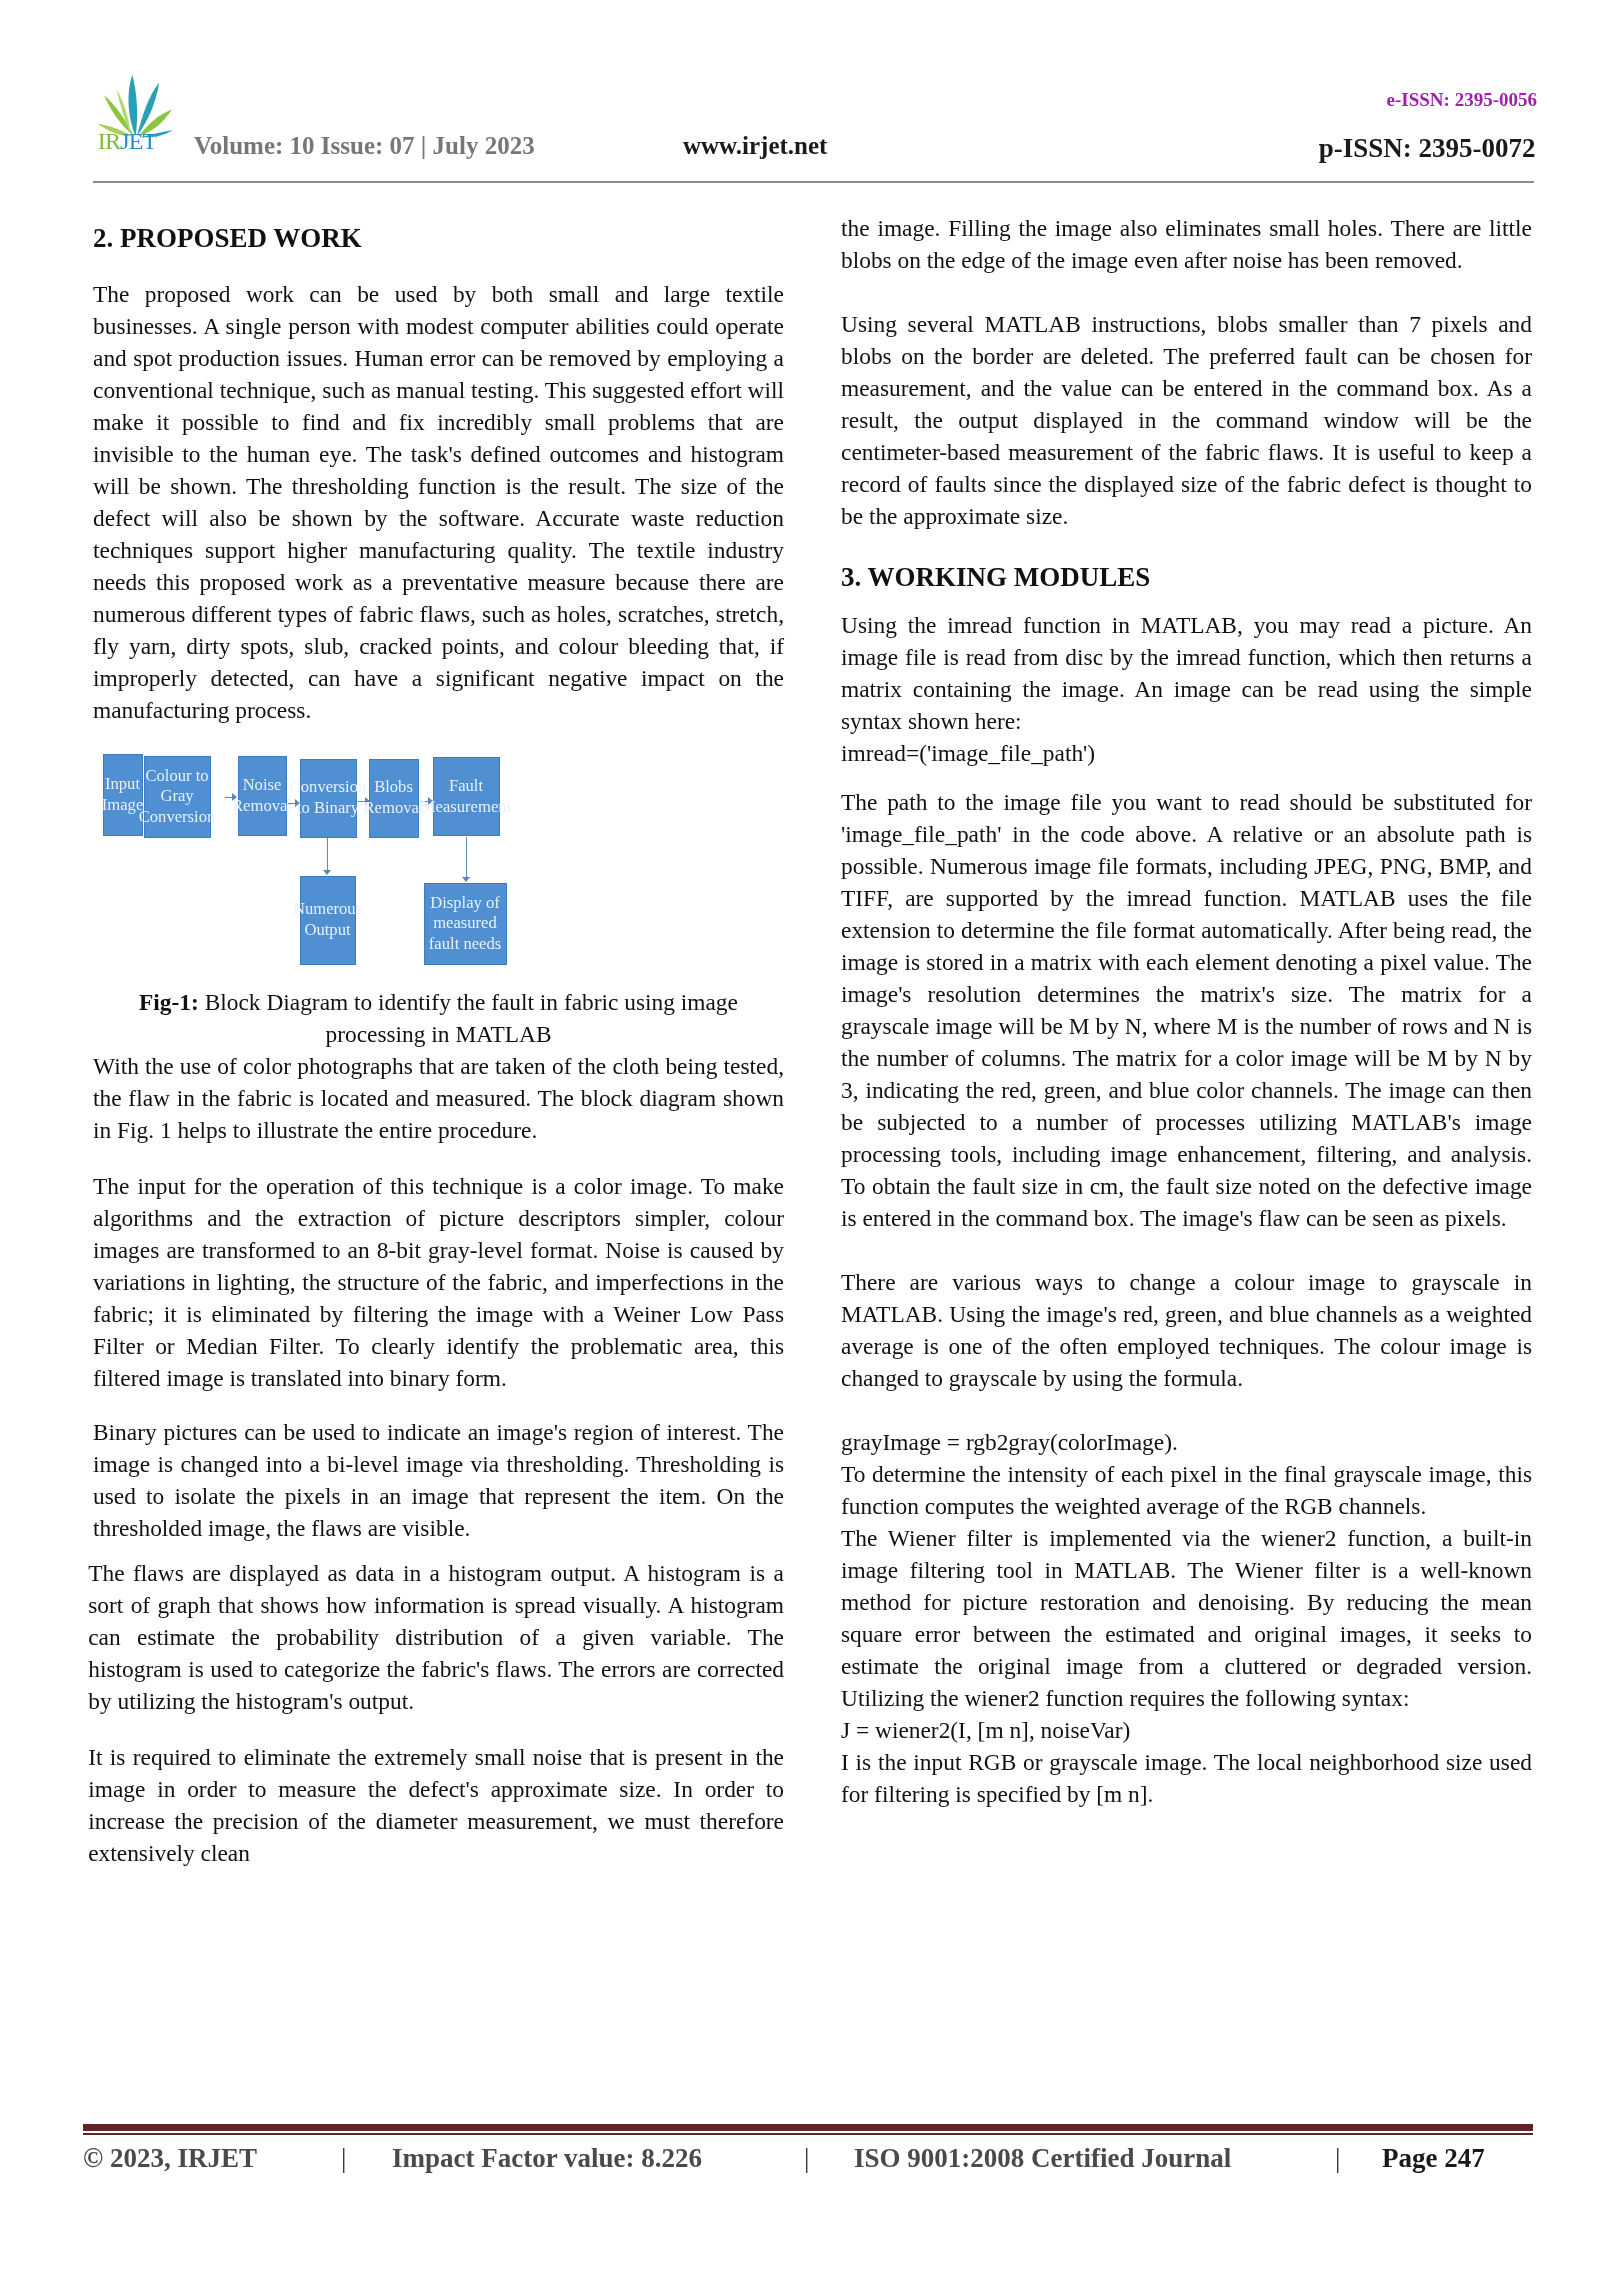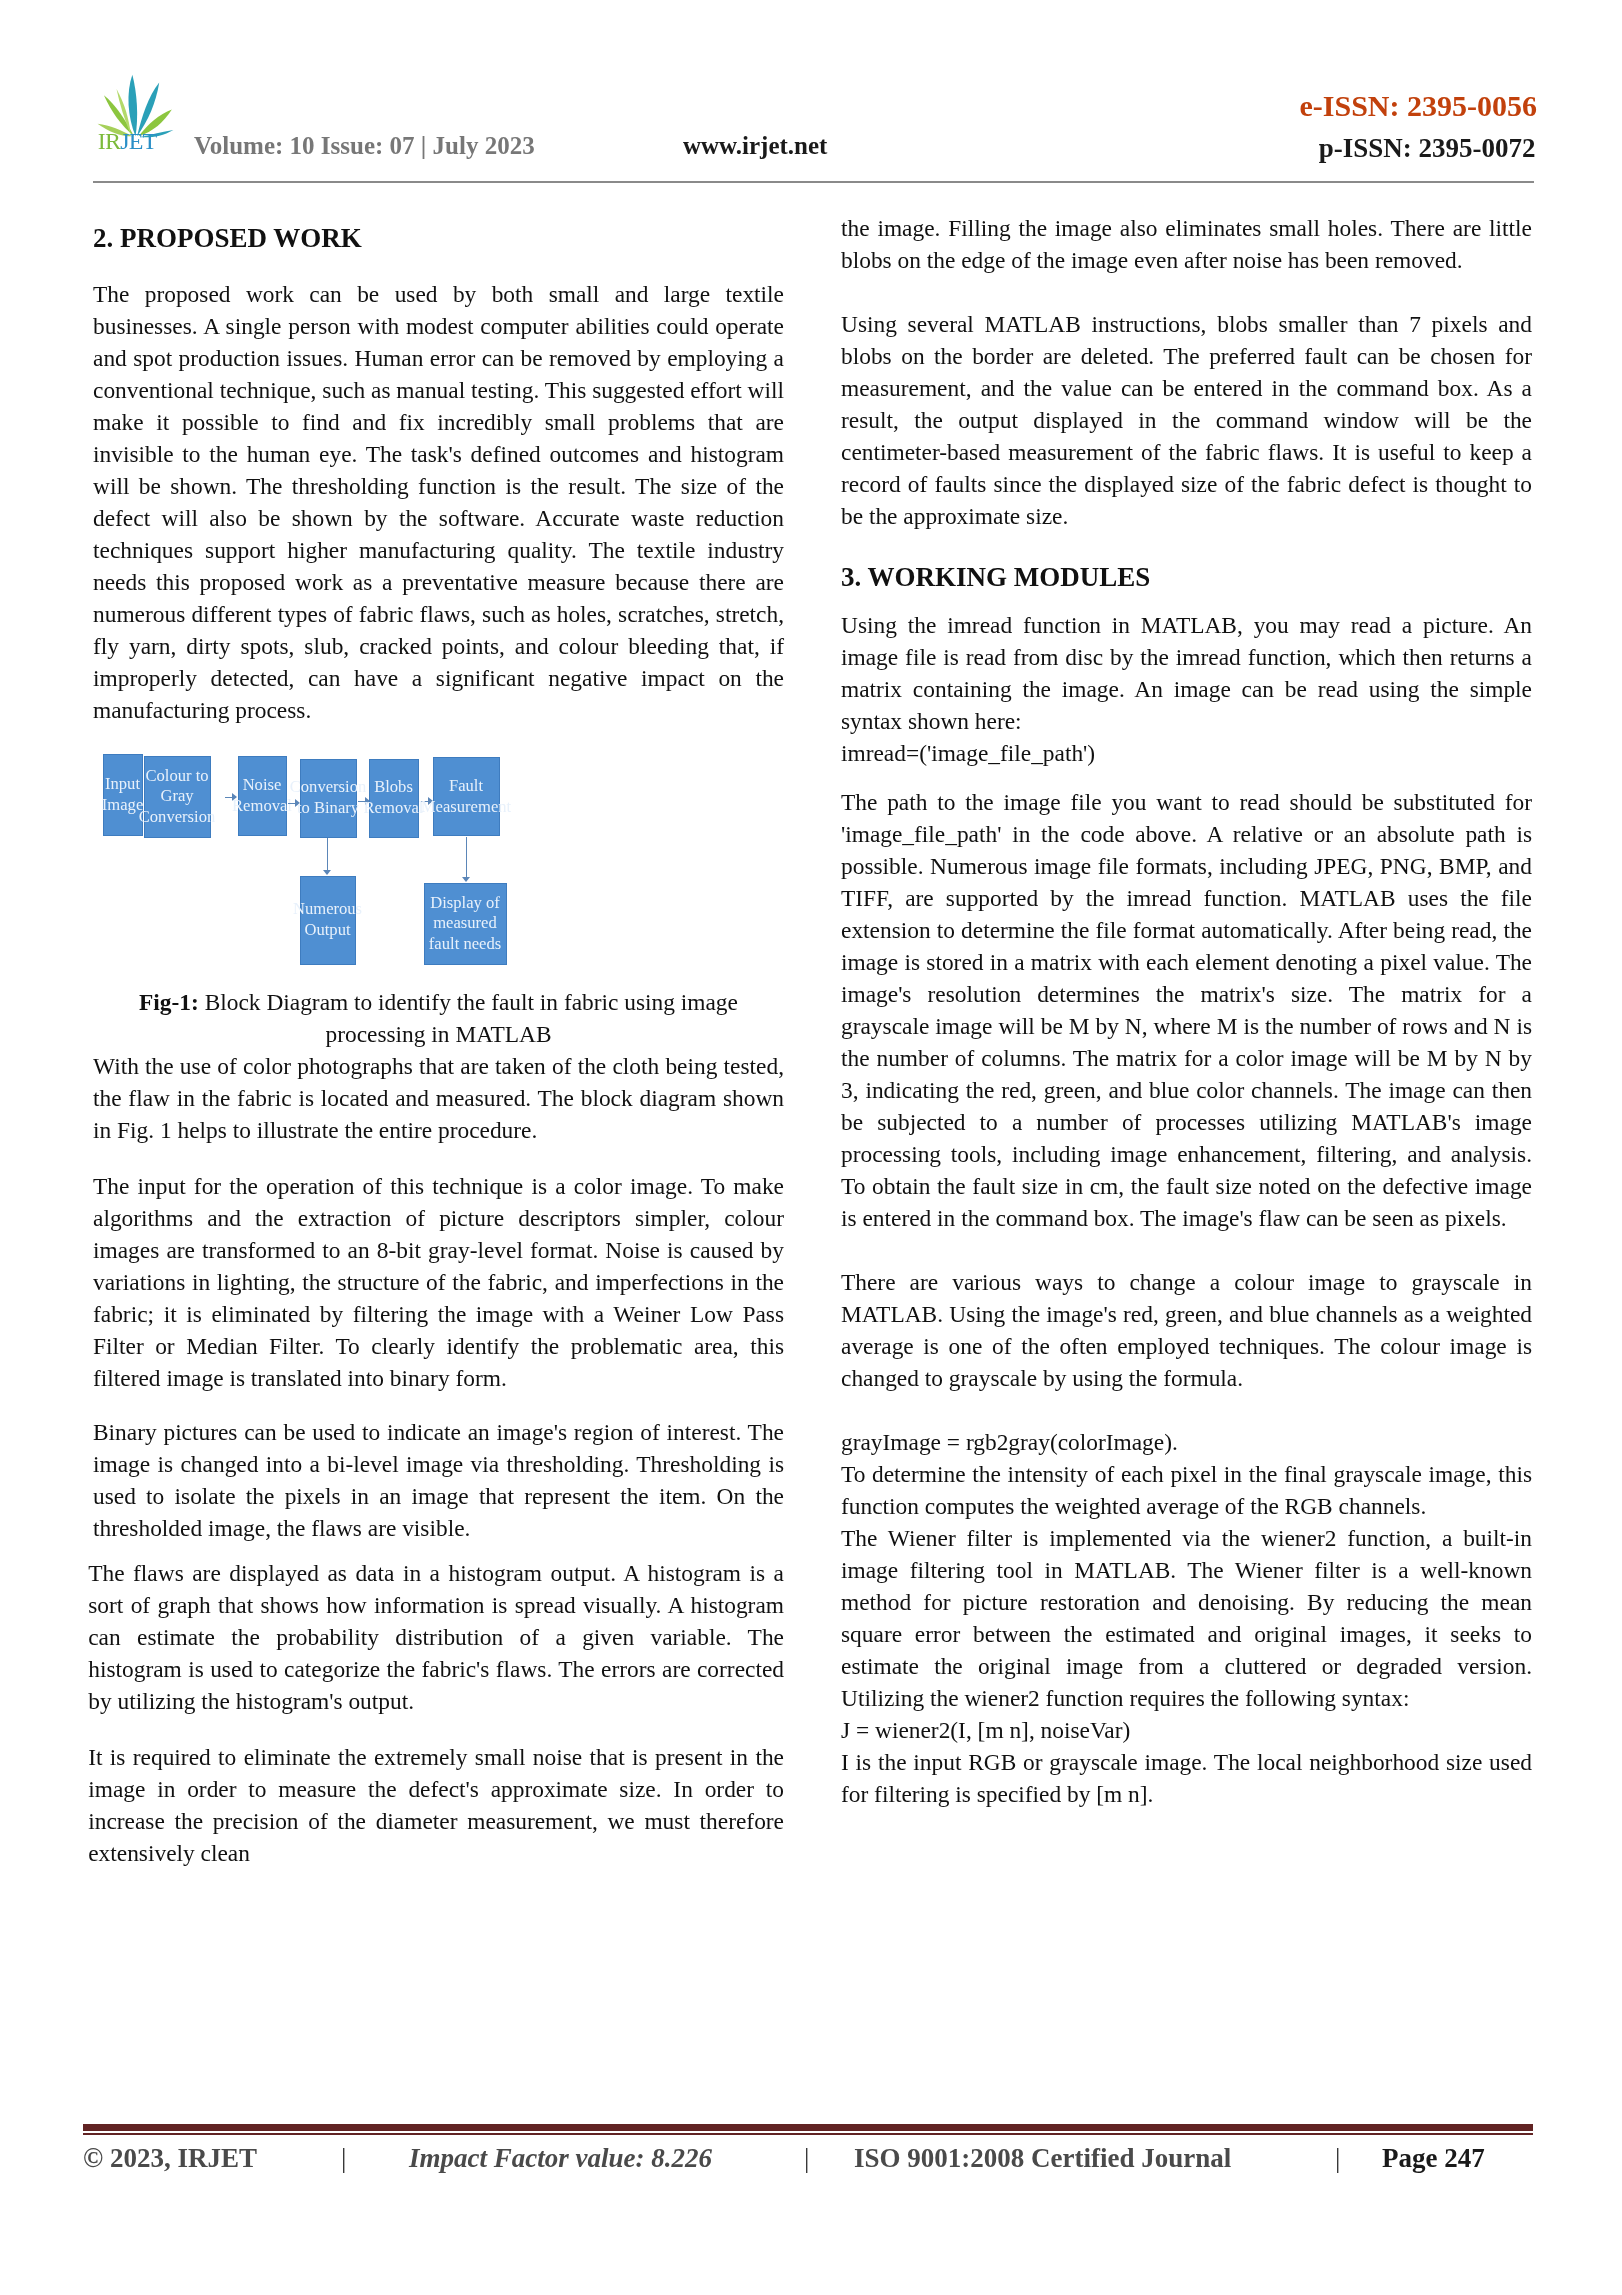--- a/index.html
+++ b/index.html
@@ -9,21 +9,21 @@
   
   .header { position: absolute; left: 93px; top: 73px; width: 1444px; height: 111px; }
   .logo { position: absolute; left: 0; top: 0; width: 87px; height: 95px; }
   .logo svg { position: absolute; left: 3.2px; top: 0; }
   .logo-text { position: absolute; left: 4.8px; top: 55px; font-family: "Liberation Serif", serif;
                font-size: 24px; letter-spacing: -0.8px; }
   .logo-text .ir { color: #7dbb3c; }
   .logo-text .jet { color: #2a8fc7; }
   .journal-title { position: absolute; left: 101px; top: 11px; font-size: 32px; font-weight: bold;
                    color: #1a1a1a; font-family: "Liberation Serif", serif; white-space: nowrap; letter-spacing: -0.2px; }
-  .eissn { position: absolute; right: 0; top: 16px; font-size: 30px; font-weight: bold; color: #c2410c; white-space: nowrap; }
+  .eissn { position: absolute; right: 0; top: 16px; font-size: 19px; font-weight: bold; color: #a21caf; white-space: nowrap; }
   .volume { position: absolute; left: 101px; top: 59px; font-size: 25px; font-weight: bold; color: #777; white-space: nowrap; }
   .website { position: absolute; left: 590px; top: 59px; font-size: 25px; font-weight: bold; color: #1a1a1a; }
   .pissn { position: absolute; right: 1.6px; top: 60px; font-size: 27px; font-weight: bold; color: #1a1a1a; white-space: nowrap; }
   .header-rule { position: absolute; left: 93px; top: 181px; width: 1441px; height: 2.4px; background: #8a8a8a; }
 
   
   .col { position: absolute; font-size: 23.4px; line-height: 32px; text-align: justify; }
   .col-left { left: 93px; top: 212px; width: 691px; }
   .col-right { left: 841px; top: 212px; width: 691px; }
   .col p { margin: 0; }
@@ -124,19 +124,19 @@
   <p>The Wiener filter is implemented via the wiener2 function, a built-in image filtering tool in MATLAB. The Wiener filter is a well-known method for picture restoration and denoising. By reducing the mean square error between the estimated and original images, it seeks to estimate the original image from a cluttered or degraded version. Utilizing the wiener2 function requires the following syntax:</p>
   <p>J = wiener2(I, [m n], noiseVar)</p>
   <p>I is the input RGB or grayscale image. The local neighborhood size used for filtering is specified by [m n].</p>
 </div>
 
 <div class="footer-rule-thick"></div>
 <div class="footer-rule-thin"></div>
 <div class="footer">
   <span style="left:0;">© 2023, IRJET</span>
   <span class="sep" style="left:258px;">|</span>
-  <span style="left:326px;font-style:italic;">Impact Factor value: 8.226</span>
+  <span style="left:309px;">Impact Factor value: 8.226</span>
   <span class="sep" style="left:721px;">|</span>
   <span style="left:771px;">ISO 9001:2008 Certified Journal</span>
   <span class="sep" style="left:1252px;">|</span>
   <span class="page" style="left:1299px;">Page 247</span>
 </div>
 
 
 </body></html>

